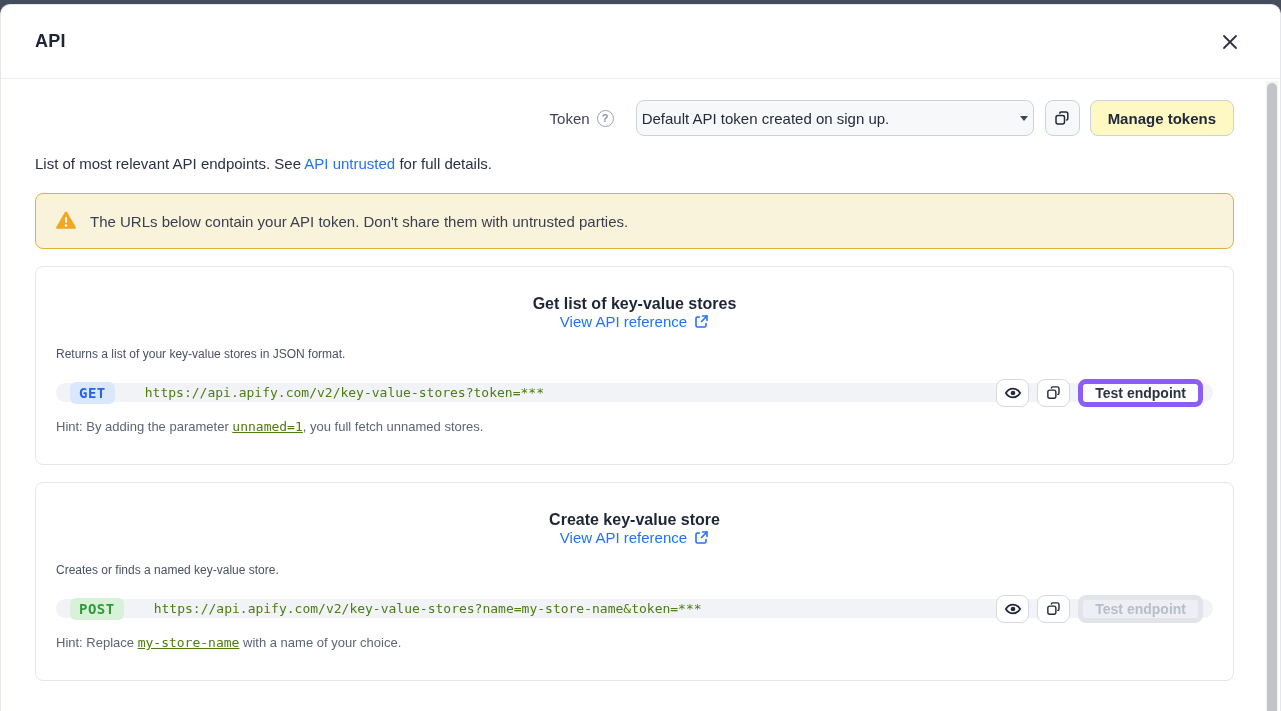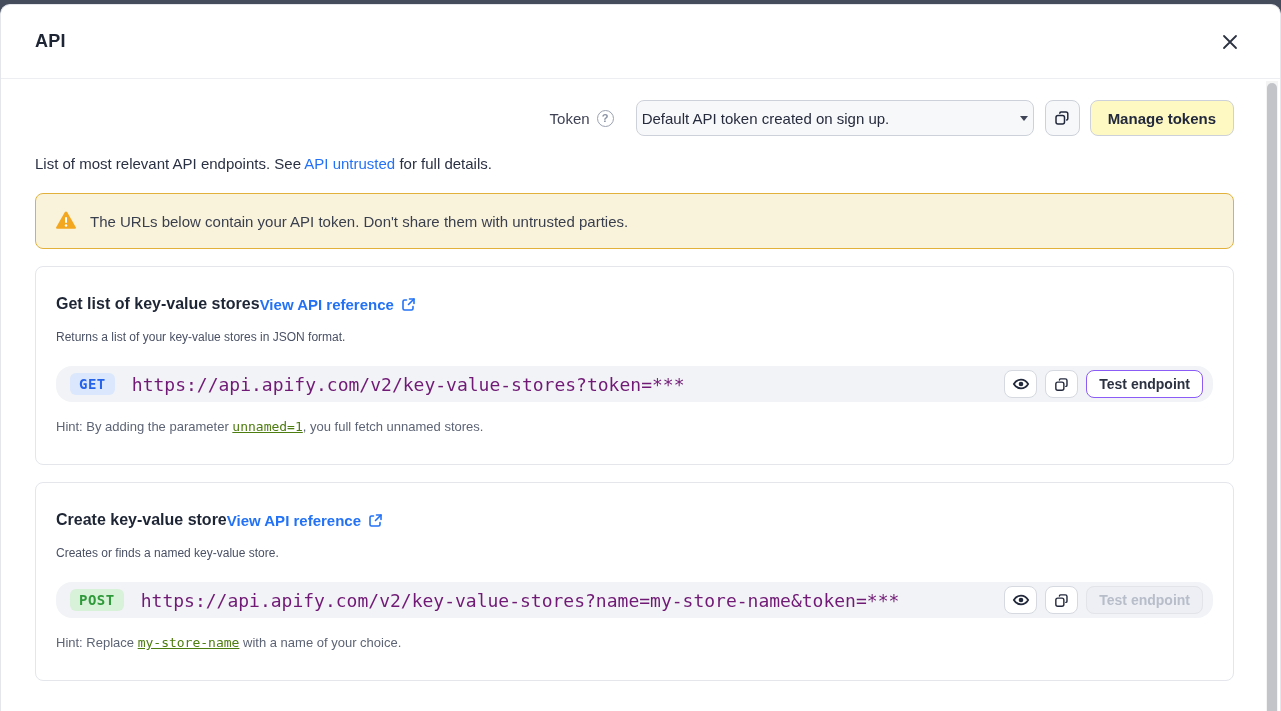--- a/index.html
+++ b/index.html
@@ -96,60 +96,60 @@
     font-size: 15px; color: #3a3f4e;
   }
   .warning svg { margin-right: 13px; flex: none; }
   
   .card {
     margin-top: 17px;
     border: 1px solid #e4e6ec;
     border-radius: 8px;
     padding: 28px 20px 30px;
   }
-  .card-head { display: flex; align-items: center; justify-content: flex-start; }
+  .card-head { display: flex; align-items: center; justify-content: flex-end; flex-direction: column; }
   .card-head h2 { font-size: 16px; font-weight: bold; color: #1e2535; }
   .ref-link {
     display: inline-flex; align-items: center; gap: 7px;
-    font-size: 15px; font-weight: bold; color: #2372f5;
+    font-size: 15px; font-weight: normal; color: #2372f5;
     text-decoration: none; cursor: pointer;
   }
   .card-desc { margin-top: 17px; font-size: 12px; color: #4a5165; }
   .endpoint-row {
     margin-top: 22px;
-    height: 36px;
+    height: 19px;
     background: #f1f3f6;
     border-radius: 16px;
     display: flex; align-items: center;
     padding: 0 10px 0 14px;
   }
   .method-badge {
     font-family: "DejaVu Sans Mono", "Liberation Mono", monospace;
     font-size: 14px; font-weight: bold;
     padding: 3px 9px; border-radius: 6px;
     letter-spacing: .5px;
   }
   .method-get { background: #dbe7fd; color: #2563eb; }
   .method-post { background: #d8f1d9; color: #2e9939; }
   .endpoint-url {
-    margin-left: 17px;
+    margin-left: 30px;
     font-family: "DejaVu Sans Mono", "Liberation Mono", monospace;
-    font-size: 18px; color: #701a75;
+    font-size: 13px; color: #4d7c0f;
     white-space: nowrap;
   }
   .endpoint-actions { margin-left: auto; display: flex; align-items: center; gap: 8px; }
   .icon-btn-sm {
     width: 33px; height: 28px;
     background: #ffffff; border: 1px solid #d6d9e0; border-radius: 8px;
     display: flex; align-items: center; justify-content: center;
     cursor: pointer;
   }
   .test-btn {
     height: 28px; padding: 0 12px;
-    background: #ffffff; border: 1px solid #8b5cf6; border-radius: 8px;
+    background: #ffffff; border: 5px solid #8b5cf6; border-radius: 8px;
     font-family: "Liberation Sans", sans-serif;
     font-size: 14px; font-weight: bold; color: #2c3242;
     cursor: pointer;
   }
   .test-btn[disabled] {
     background: #edeff4; border-color: #e2e4ea; color: #b7bdc9; cursor: default;
   }
   .hint { margin-top: 17px; font-size: 13px; color: #5d6475; }
   .hint code {
     font-family: "DejaVu Sans Mono", "Liberation Mono", monospace;

